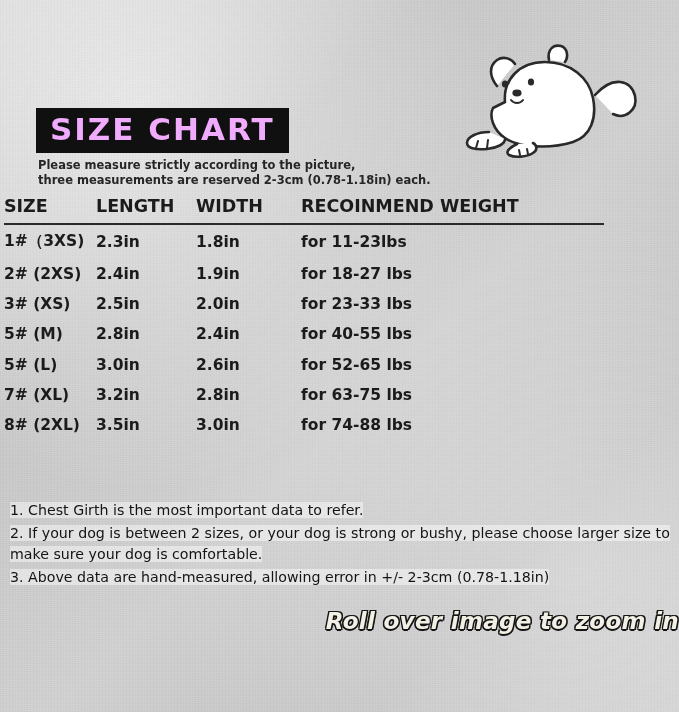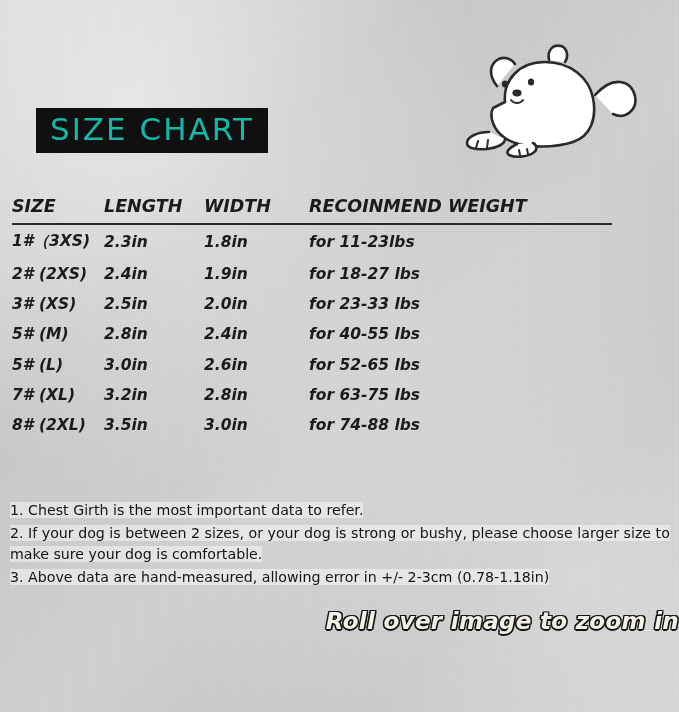--- a/index.html
+++ b/index.html
@@ -47,48 +47,47 @@
   
   .title-banner {
     position: absolute;
     left: 36px;
     top: 108px;
     background: #101010;
     padding: 5px 14px 7px 14px;
   }
   .title-banner .title-text {
     font-family: "DejaVu Sans", sans-serif;
-    font-weight: normal;
+    font-weight: bold;
     font-size: 31px;
     letter-spacing: 2px;
-    color: #14b8a6;
+    color: #f0abfc;
     line-height: 1.05;
     white-space: nowrap;
   }
 
   
   .subtitle {
     position: absolute;
     left: 38px;
     top: 158px;
     width: 400px;
     font-family: "DejaVu Sans", sans-serif;
     font-size: 11.5px;
     font-weight: bold;
     color: #262626;
     line-height: 1.32;
   }
 
   
   .table-wrap {
     position: absolute;
-    left: 12px;
+    left: 4px;
     top: 196px;
     width: 600px;
-    font-style: italic;
   }
   table.size-table {
     border-collapse: collapse;
     width: 100%;
     font-family: "DejaVu Sans", sans-serif;
     color: #1b1b1b;
   }
   table.size-table th {
     text-align: left;
     font-size: 17.5px;
@@ -184,20 +183,22 @@
       <g stroke="#2a2a2a" stroke-width="2" fill="none" stroke-linecap="round">
         <path d="M66 60 C69 64 75 64 78 60"></path>
       </g>
     </svg>
   </div>
 
   <div class="title-banner">
     <div class="title-text">SIZE CHART</div>
   </div>
 
+  <div class="subtitle" style="white-space: pre-line;">Please measure strictly according to the picture,
+three measurements are reserved 2-3cm (0.78-1.18in) each.</div>
 
   <div class="table-wrap">
     <table class="size-table">
       <thead>
         <tr>
           <th class="col-size">SIZE</th>
           <th class="col-length">LENGTH</th>
           <th class="col-width">WIDTH</th>
           <th class="col-weight">RECOINMEND WEIGHT</th>
         </tr>

